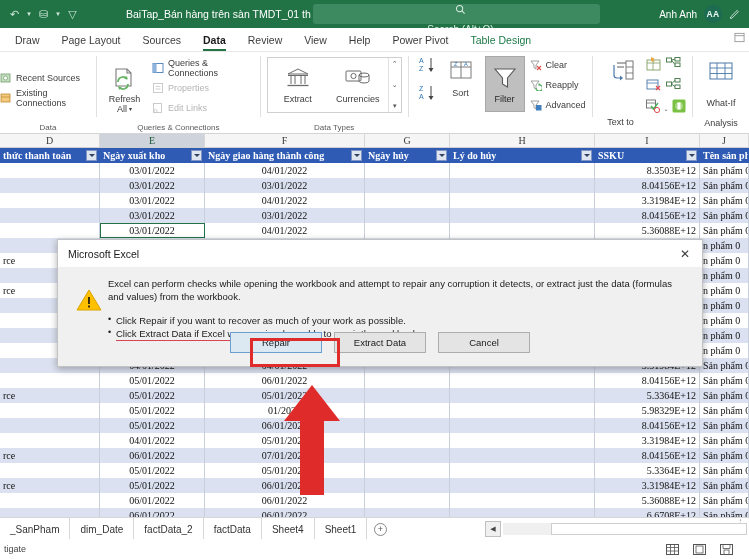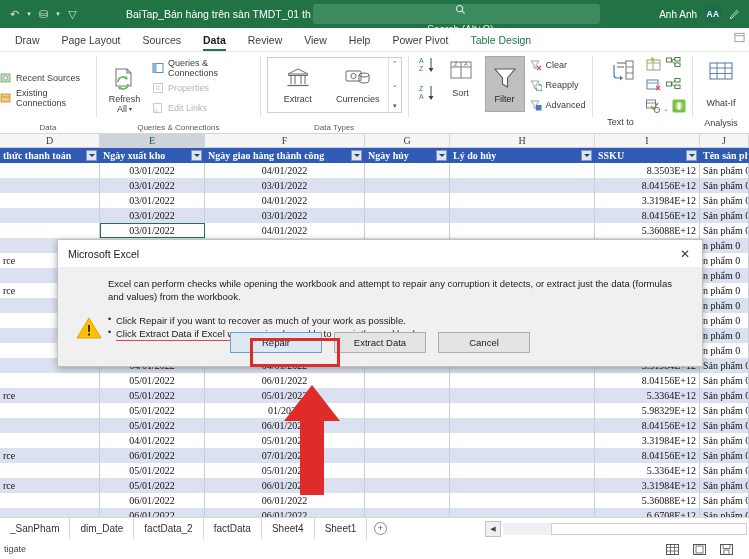--- a/index.html
+++ b/index.html
@@ -155,21 +155,21 @@
   }
   .dlg-title {
     height:27px; background:#ffffff; display:flex; align-items:center;
     padding-left:10px; font-size:10.5px; color:#1a1a1a; position:relative;
   }
   .dlg-close {
     position:absolute; right:0; top:0; width:34px; height:27px;
     display:flex; align-items:center; justify-content:center;
     font-size:12px; color:#3c3c3c;
   }
-  .dlg-body { display:flex; padding:10px 14px 0 14px;align-items:flex-end; }
+  .dlg-body { display:flex; padding:10px 14px 0 14px; }
   .warn-icon { width:34px; flex:0 0 34px; display:flex; justify-content:center; padding-top:12px; }
   .dlg-text { flex:1; padding-left:2px; }
   .dlg-main { font-size:9.5px; color:#1a1a1a; line-height:13px; }
   .dlg-bullets { margin-top:11px; font-size:9.5px; color:#1a1a1a; line-height:13px; }
   .dlg-bullets div { padding-left:8px; position:relative; }
   .dlg-bullets div::before {
     content:"•"; position:absolute; left:0; top:-1px; font-size:9px;
   }
   .underline-red { border-bottom:1.2px solid #d64550; padding-bottom:1px; }
   .dlg-buttons {
@@ -186,21 +186,21 @@
     border:3px solid #e02b2b; z-index:60; pointer-events:none;
   }
 
   
   .arrow { position:absolute; left:284px; top:385px; width:56px; height:110px; z-index:55; }
 
   
   .sheetbar {
     position:absolute; left:0; bottom:20px; width:749px; height:22px;
     background:#ffffff; border-top:1px solid #d6d6d6;
-    display:flex; align-items:center; font-size:10px; color:#333;
+    display:flex; align-items:flex-start; font-size:10px; color:#333;
   }
   .stab {
     padding:0 10px; height:22px; display:flex; align-items:center;
     border-right:1px solid #d6d6d6; white-space:nowrap;
   }
   .add-sheet {
     width:26px; height:22px; display:flex; align-items:center; justify-content:center;
     color:#555; font-size:11px;
   }
   .add-sheet .circ {

